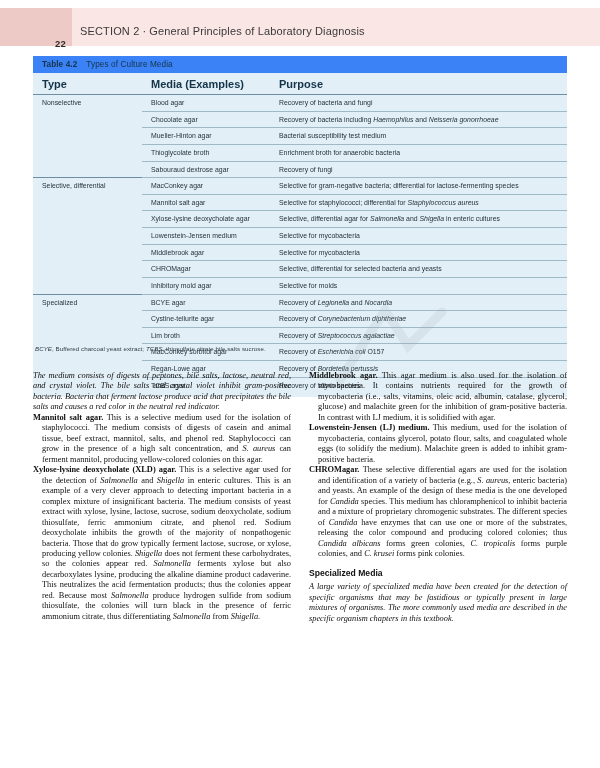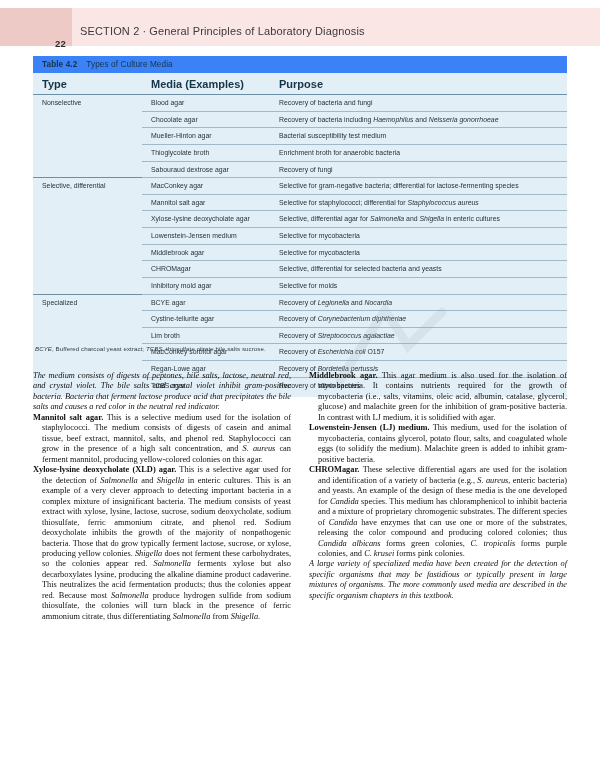--- a/index.html
+++ b/index.html
@@ -295,16 +295,17 @@
 <div class="col col-right">
   <p class="hang">
     <span class="run-in">Middlebrook agar.</span><span class="rich"> This agar medium is also used for the isolation of mycobacteria. It contains nutrients required for the growth of mycobacteria (i.e., salts, vitamins, oleic acid, albumin, catalase, glycerol, glucose) and malachite green for the inhibition of gram-positive bacteria. In contrast with LJ medium, it is solidified with agar.</span>
   </p>
   <p class="hang">
     <span class="run-in">Lowenstein-Jensen (LJ) medium.</span><span class="rich"> This medium, used for the isolation of mycobacteria, contains glycerol, potato flour, salts, and coagulated whole eggs (to solidify the medium). Malachite green is added to inhibit gram-positive bacteria.</span>
   </p>
   <p class="hang">
     <span class="run-in">CHROMagar.</span><span class="rich"> These selective differential agars are used for the isolation and identification of a variety of bacteria (e.g., <i>S. aureus</i>, enteric bacteria) and yeasts. An example of the design of these media is the one developed for <i>Candida</i> species. This medium has chloramphenicol to inhibit bacteria and a mixture of proprietary chromogenic substrates. The different species of <i>Candida</i> have enzymes that can use one or more of the substrates, releasing the color compound and producing colored colonies; thus <i>Candida albicans</i> forms green colonies, <i>C. tropicalis</i> forms purple colonies, and <i>C. krusei</i> forms pink colonies.</span>
   </p>
+  <h2 class="sub-head">Specialized Media</h2>
   <p class="para">
     <span>A large variety of specialized media have been created for the detection of specific organisms that may be fastidious or typically present in large mixtures of organisms. The more commonly used media are described in the specific organism chapters in this textbook.</span>
   </p>
 </div>
 
 </body></html>

